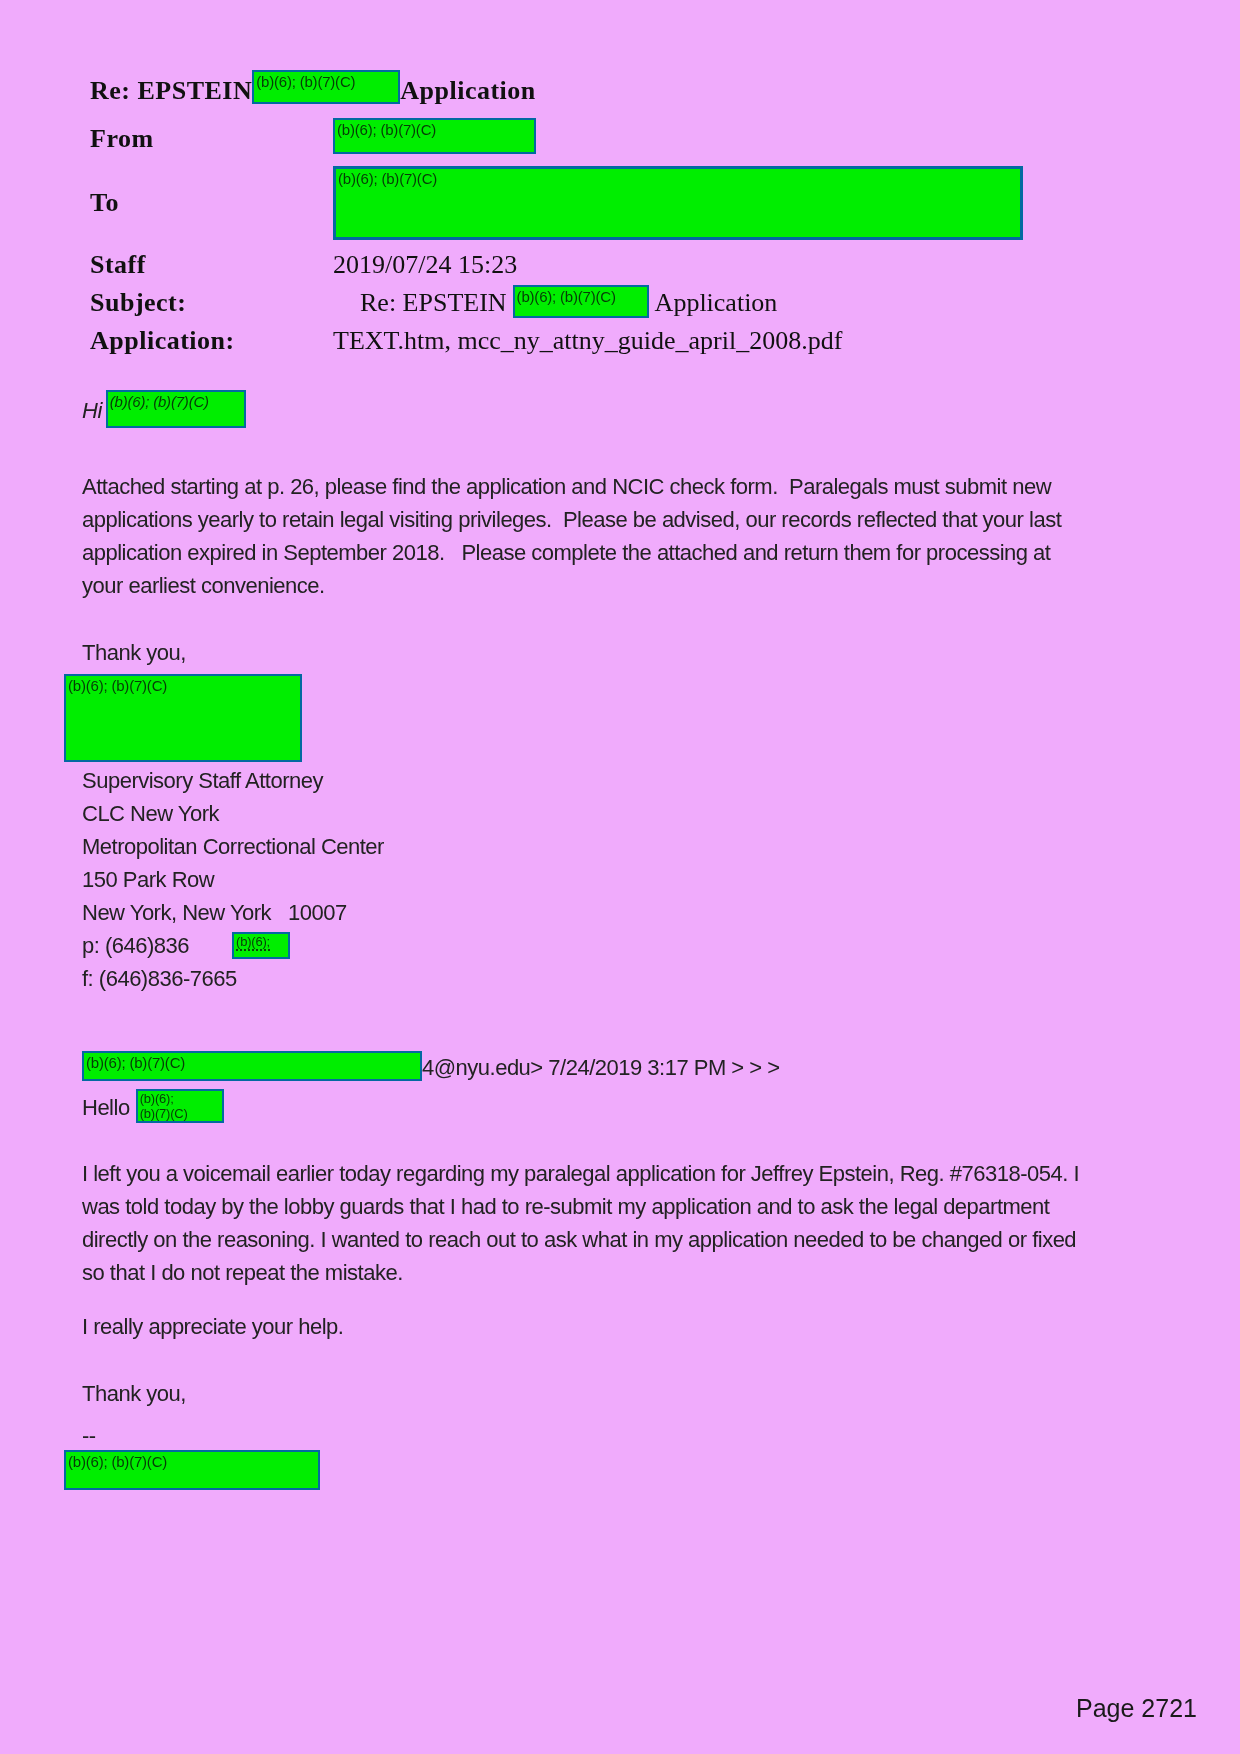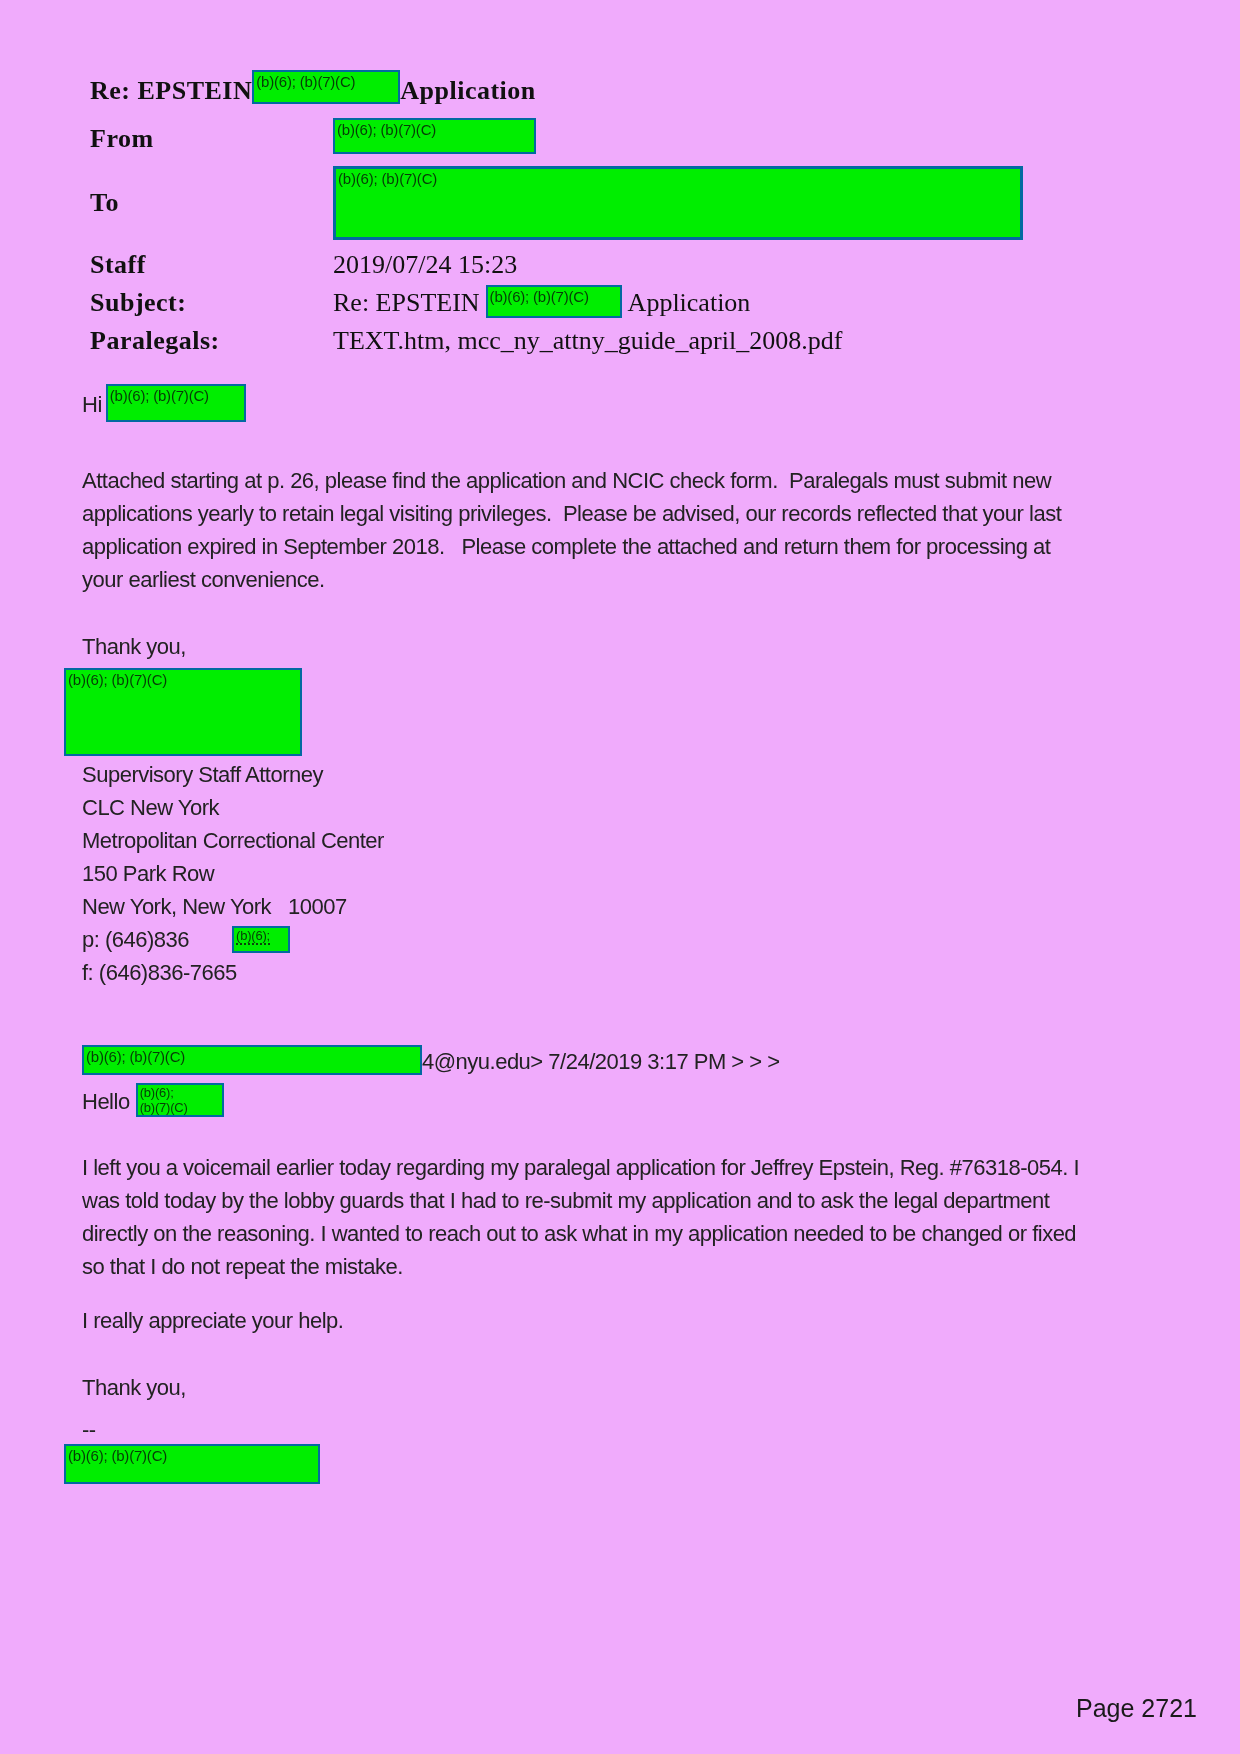--- a/index.html
+++ b/index.html
@@ -30,21 +30,21 @@
   }
   .title-row { display: flex; align-items: flex-start; height: 40px; }
   .title-row .t { font-weight: bold; letter-spacing: 0.5px; padding-top: 2px; }
   .hrow { display: flex; align-items: flex-start; }
   .hlabel { font-weight: bold; width: 243px; flex: 0 0 243px; letter-spacing: 0.5px; }
   .hval { white-space: pre; display: flex; align-items: flex-start; }
   .row-from { height: 40px; margin-top: 10px; }
   .row-to { height: 78px; margin-top: 2px; }
   .row-to .hlabel { padding-top: 22px; }
   .row-date { height: 38px; margin-top: 6px; }
-  .row-subject { height: 38px; }
+  .row-subject { height: 38px; gap: 27px; }
   .row-attachments { height: 38px; }
 
   
   .redact {
     display: inline-block;
     vertical-align: top;
     background: var(--redact-green, #00ee00);
     border: 2px solid #0369a1;
     overflow: hidden;
     position: relative;
@@ -74,21 +74,21 @@
   .r-bottom   { width: 256px; height: 40px; margin-left: -18px; }
 
   
   .email-body {
     font-family: "Liberation Sans", sans-serif;
     font-size: 22px;
     letter-spacing: -0.5px;
     color: #222;
   }
   .bline { line-height: 33px; white-space: pre; }
-  .greeting-row { margin-top: 24px; height: 42px; display: flex; align-items: flex-start; }
+  .greeting-row { margin-top: 30px; height: 42px; display: flex; align-items: flex-start; font-style: italic; }
   .para { margin-top: 34px; }
   .thanks1 { margin-top: 34px; }
   .sigblock-box { margin-top: 5px; height: 90px; }
   .sigline { line-height: 33px; white-space: pre; }
   .phone-row, .fax-row { line-height: 33px; display: flex; align-items: center; white-space: pre; gap: 43px; }
   .quote-row { margin-top: 58px; display: flex; align-items: flex-start; white-space: pre; line-height: 30px; }
   .hello-row { margin-top: 8px; height: 38px; display: flex; align-items: flex-start; }
   .para2 { margin-top: 28px; }
   .appreciate { margin-top: 21px; }
   .thanks2 { margin-top: 34px; }
@@ -135,21 +135,21 @@
         <span class="hlabel">Staff</span>
         <span class="hval">2019/07/24 15:23</span>
       </div>
 
       <div class="hrow row-subject">
         <span class="hlabel">Subject:</span>
         <span class="hval"><span>Re: EPSTEIN</span><span class="redact r-subject"><span class="rlabel">(b)(6); (b)(7)(C)</span></span><span>Application</span></span>
       </div>
 
       <div class="hrow row-attachments">
-        <span class="hlabel">Paralegals:</span>
+        <span class="hlabel">Application:</span>
         <span class="hval">TEXT.htm, mcc_ny_attny_guide_april_2008.pdf</span>
       </div>
 
     </div>
 
     <div class="email-body">
 
       <div class="greeting-row">
         <span class="bline">Hi</span>
         <span class="redact r-hi">

